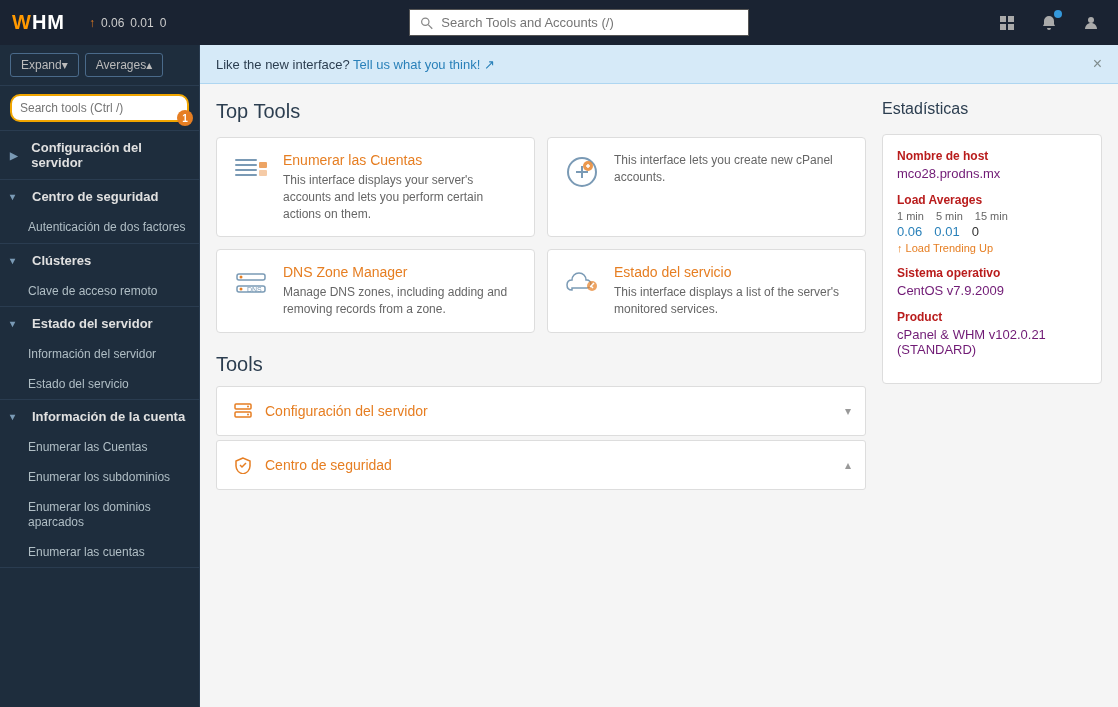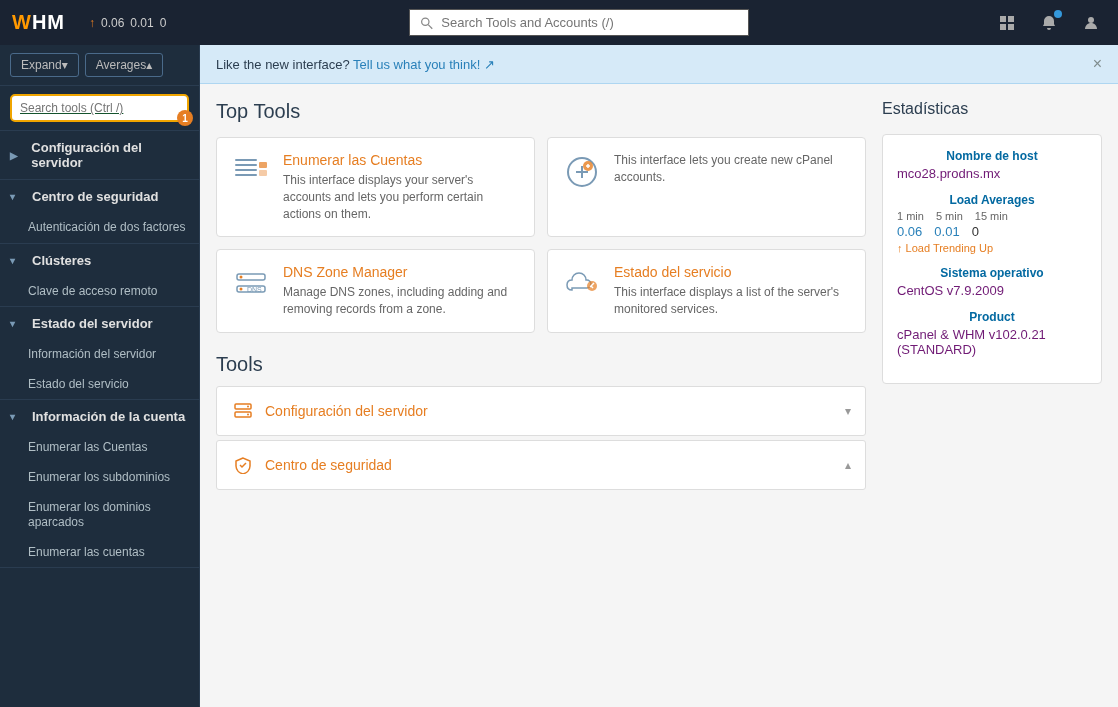--- a/index.html
+++ b/index.html
@@ -122,27 +122,26 @@
     }
 
     .sidebar-search-wrap {
       padding: 8px 10px;
       border-bottom: 1px solid #2a3c50;
       position: relative;
     }
     .sidebar-search {
       background: #fff;
       border: 2px solid #f0a500;
-      border-radius: 5px;
+      border-radius: 10px;
       padding: 5px 8px;
       width: 100%;
       font-size: 12px;
-      color: #14532d;
+      color: #1d4ed8;
       outline: none;
-      text-decoration: underline;
     }
     .sidebar-search-badge {
       position: absolute;
       bottom: 4px;
       right: 6px;
       background: #e67e22;
       color: white;
       border-radius: 50%;
       width: 16px;
       height: 16px;
@@ -333,23 +332,22 @@
       border: 1px solid #ddd;
       border-radius: 4px;
       padding: 14px;
     }
     .stats-row {
       margin-bottom: 12px;
     }
     .stats-label {
       font-size: 12px;
       font-weight: 600;
-      color: #0369a1;
+      color: #b91c1c;
       margin-bottom: 3px;
-      text-align: center;
     }
     .stats-value {
       font-size: 13px;
       color: #701a75;
     }
     .stats-load-headers {
       display: flex;
       gap: 12px;
       font-size: 11px;
       color: #666;

